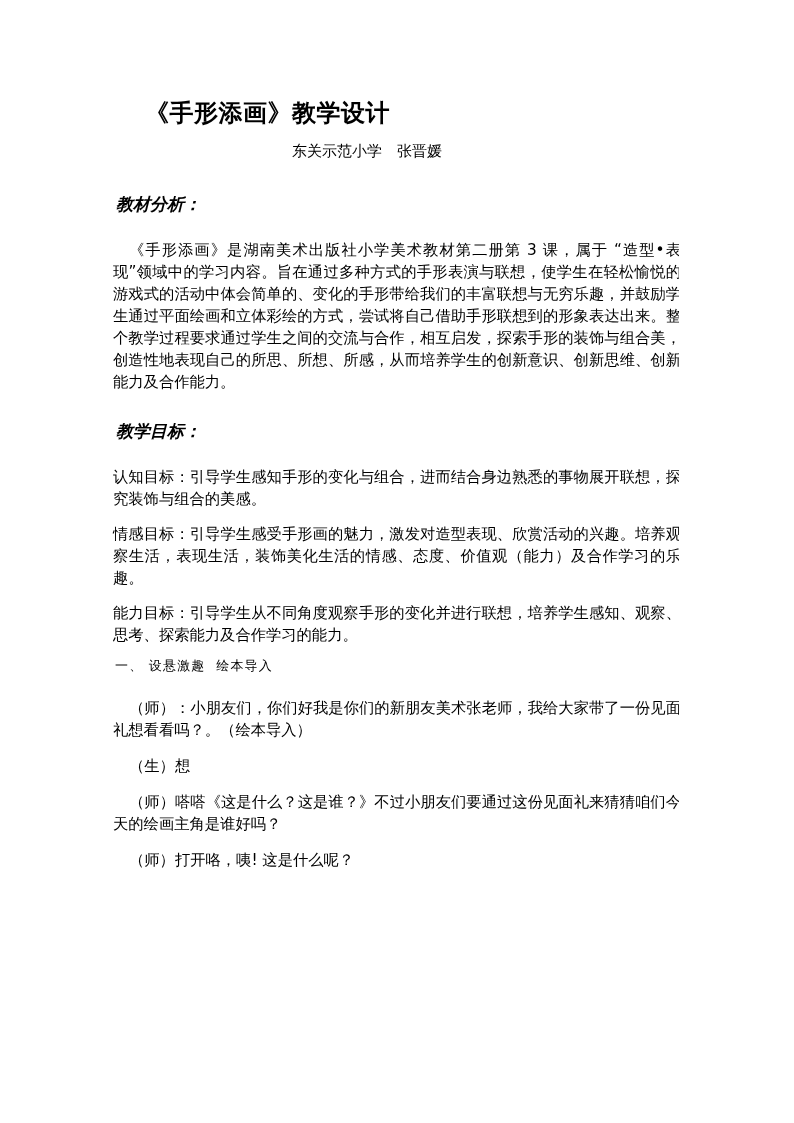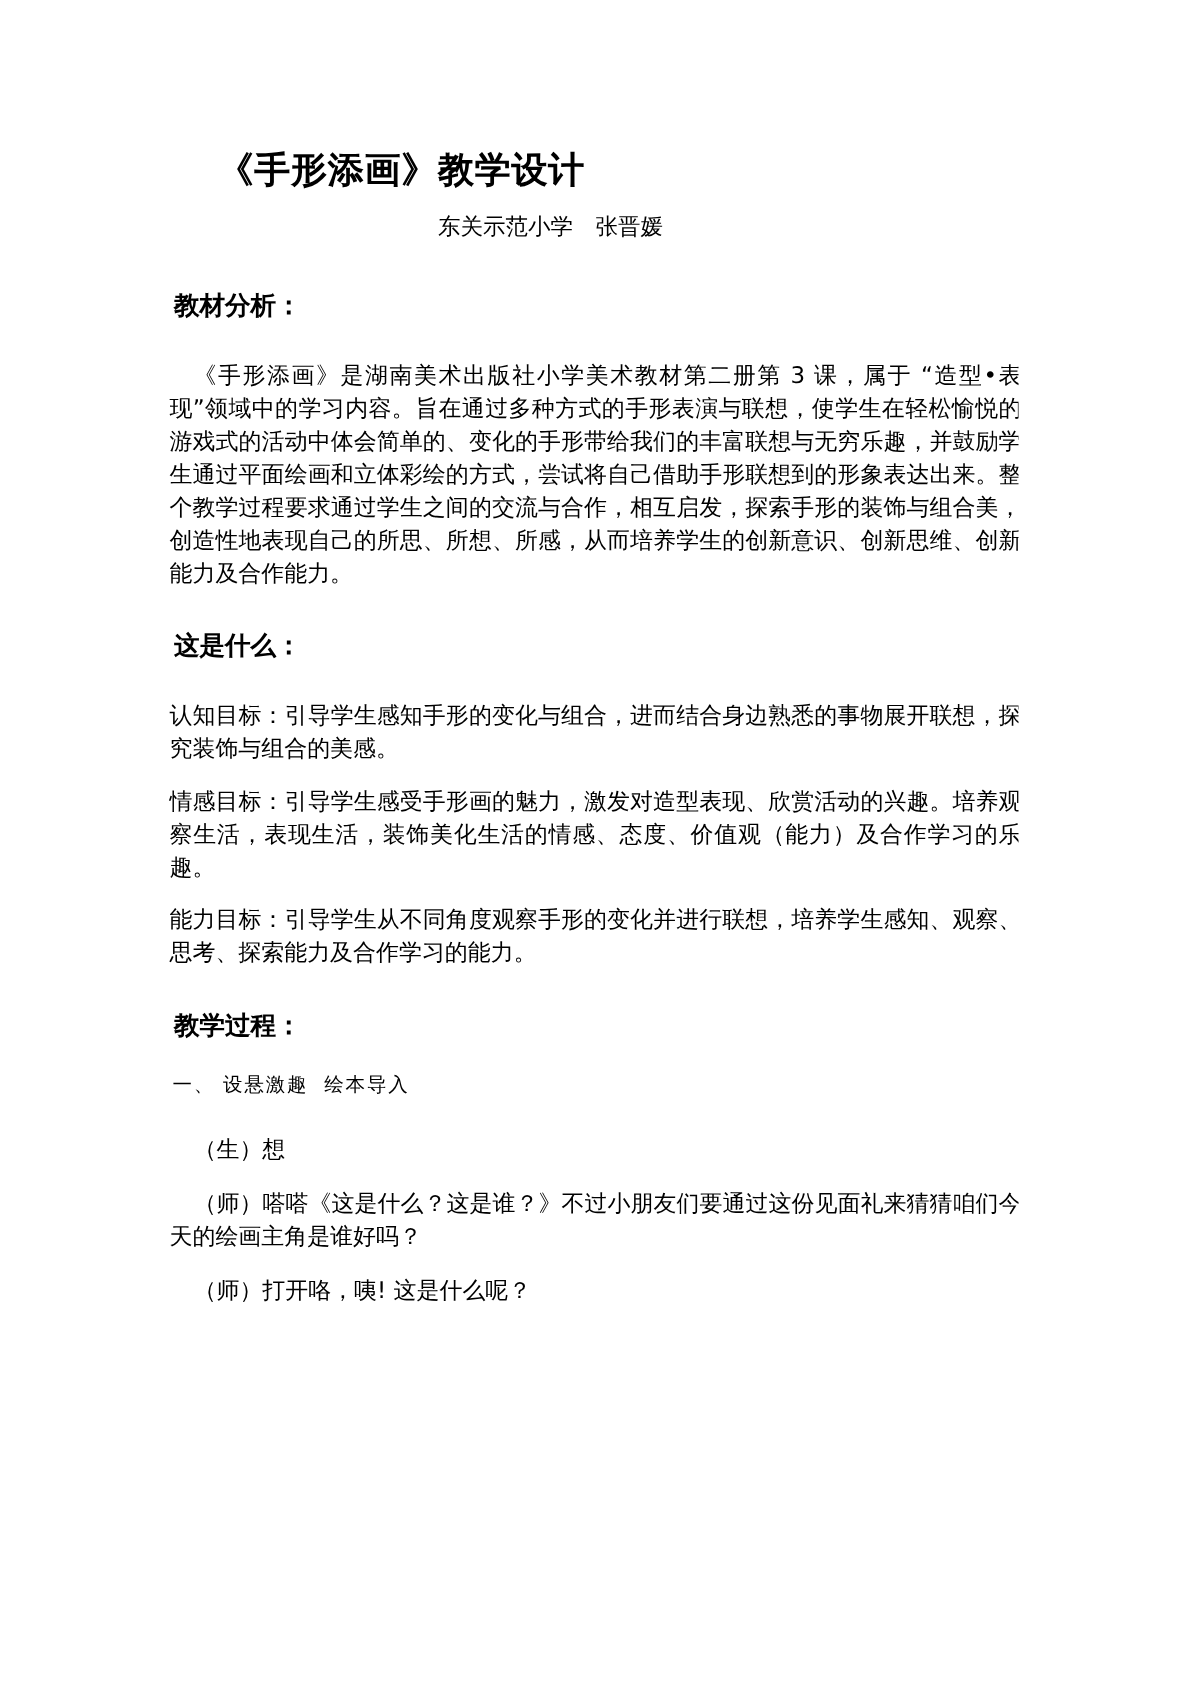--- a/index.html
+++ b/index.html
@@ -49,20 +49,21 @@
   }
 
   
   .section-heading {
     font-size: 17px;
     font-weight: bold;
     line-height: 24px;
     margin: 0 0 14px 0;
     padding-left: 3px;
     white-space: pre;
+    font-style: italic;
   }
   .gap-before-heading { margin-top: 26px; }
 
   
   .body-para {
     font-size: 15.3px;
     line-height: 22px;
     margin: 0 0 13px 0;
     text-align: justify;
     text-justify: inter-ideograph;
@@ -107,34 +108,34 @@
     <h1 class="doc-title">《手形添画》教学设计</h1>
 
     <div class="doc-subtitle">东关示范小学　张晋媛</div>
 
     <h2 class="section-heading">教材分析：</h2>
 
     <div class="spacer-sm"></div>
 
     <p class="body-para indent">《手形添画》是湖南美术出版社小学美术教材第二册第 3 课，属于 “造型•表现”领域中的学习内容。旨在通过多种方式的手形表演与联想，使学生在轻松愉悦的游戏式的活动中体会简单的、变化的手形带给我们的丰富联想与无穷乐趣，并鼓励学生通过平面绘画和立体彩绘的方式，尝试将自己借助手形联想到的形象表达出来。整个教学过程要求通过学生之间的交流与合作，相互启发，探索手形的装饰与组合美，创造性地表现自己的所思、所想、所感，从而培养学生的创新意识、创新思维、创新能力及合作能力。</p>
 
-    <h2 class="section-heading gap-before-heading">这是什么：</h2>
+    <h2 class="section-heading gap-before-heading">教学目标：</h2>
 
     <div class="spacer-sm"></div>
 
     <p class="body-para">认知目标：引导学生感知手形的变化与组合，进而结合身边熟悉的事物展开联想，探究装饰与组合的美感。</p>
 
     <p class="body-para">情感目标：引导学生感受手形画的魅力，激发对造型表现、欣赏活动的兴趣。培养观察生活，表现生活，装饰美化生活的情感、态度、价值观（能力）及合作学习的乐趣。</p>
 
     <p class="body-para last">能力目标：引导学生从不同角度观察手形的变化并进行联想，培养学生感知、观察、思考、探索能力及合作学习的能力。</p>
 
-    <h2 class="section-heading gap-before-heading">教学过程：</h2>
 
     <div class="kai-heading">一、 设悬激趣  绘本导入</div>
 
+    <p class="dialogue-para">（师）：小朋友们，你们好我是你们的新朋友美术张老师，我给大家带了一份见面礼想看看吗？。（绘本导入）</p>
 
     <p class="dialogue-para">（生）想</p>
 
     <p class="dialogue-para">（师）嗒嗒《这是什么？这是谁？》不过小朋友们要通过这份见面礼来猜猜咱们今天的绘画主角是谁好吗？</p>
 
 
     <p class="dialogue-para last">（师）打开咯，咦! 这是什么呢？</p>
 
   </div>
 </div>

